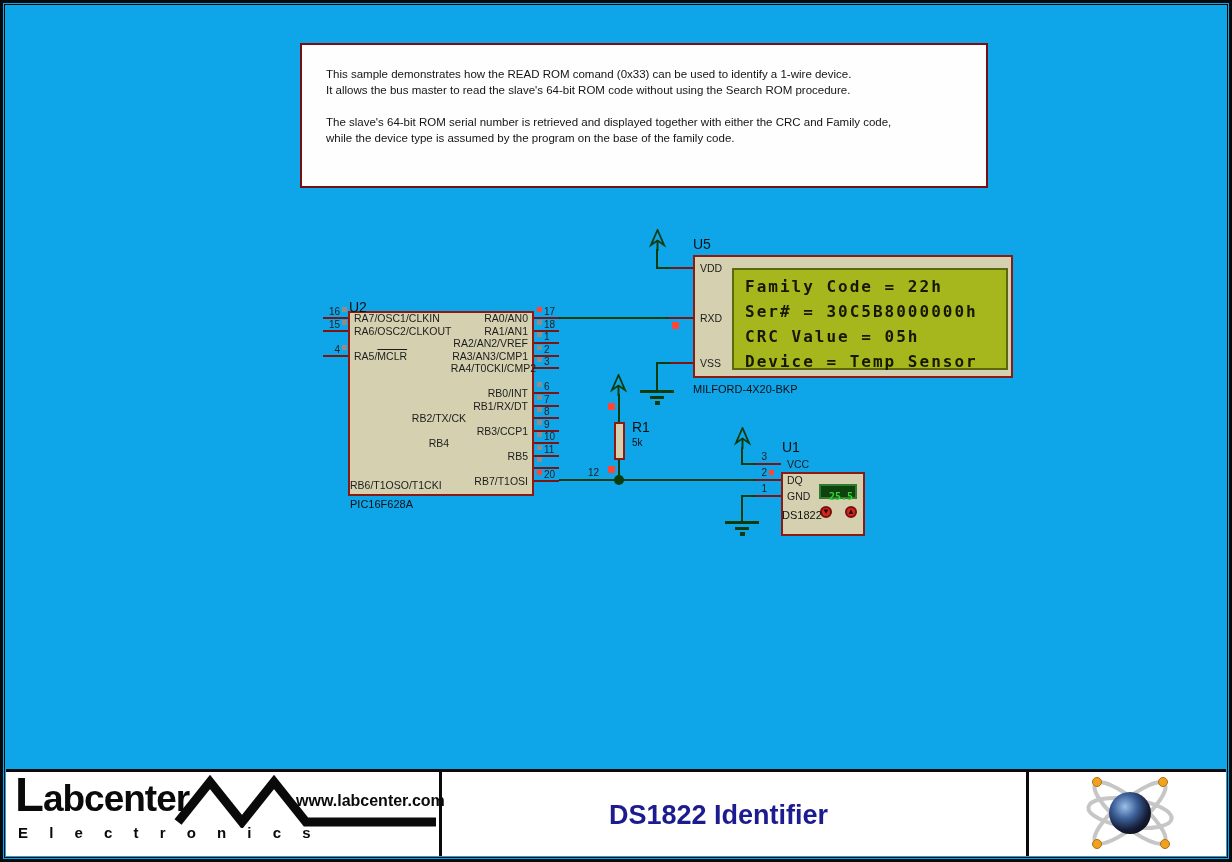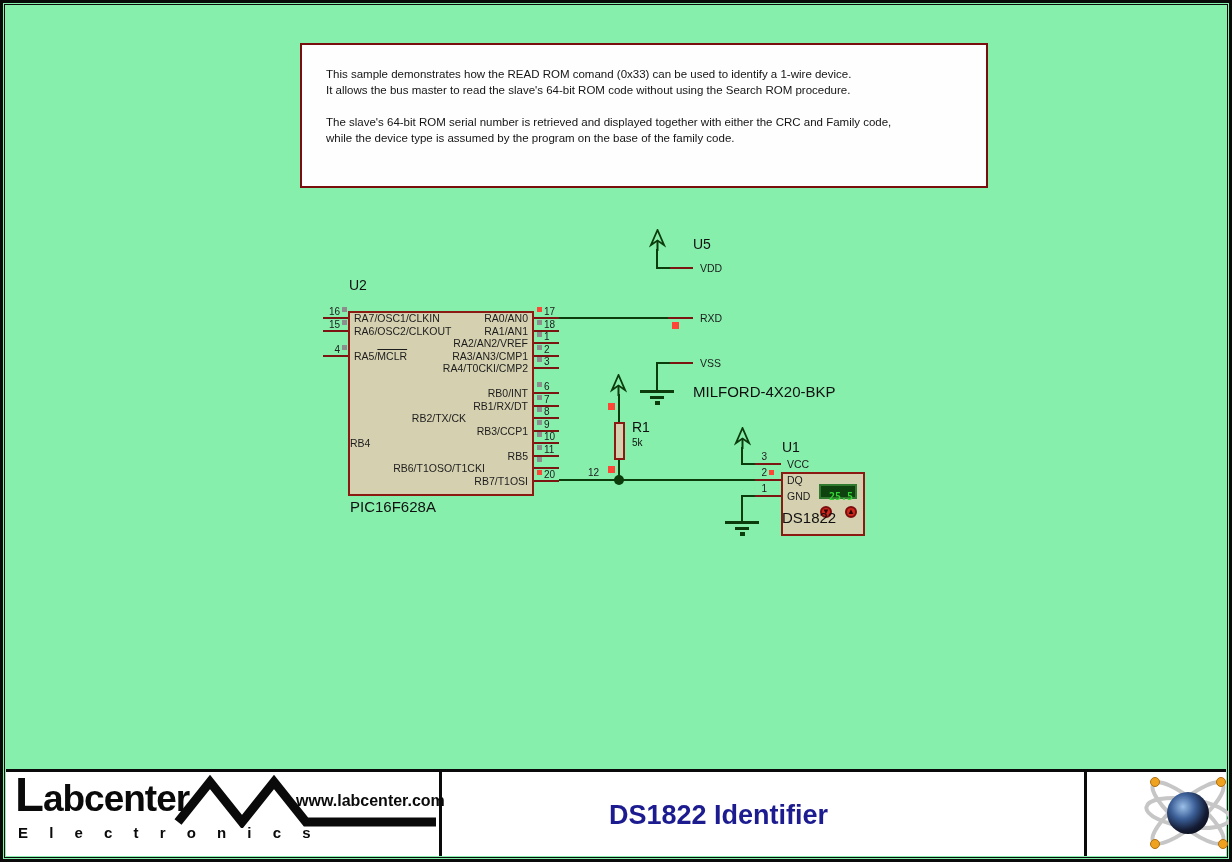--- a/index.html
+++ b/index.html
@@ -1,46 +1,46 @@
 <!DOCTYPE html>
 <html><head>
 <meta charset="utf-8">
 <style>
   html,body{margin:0;padding:0;background:#888;}
-  .page{position:relative;width:1232px;height:862px;background:#86efac;border:3px solid #0a0a0a;box-sizing:border-box;overflow:hidden;font-family:"Liberation Sans",sans-serif;}
+  .page{position:relative;width:1232px;height:862px;background:#0ea5e9;border:3px solid #0a0a0a;box-sizing:border-box;overflow:hidden;font-family:"Liberation Sans",sans-serif;}
   .frame{position:absolute;inset:1px;border:1px solid #0a0a0a;pointer-events:none;}
   
   .note-box{position:absolute;left:297px;top:40px;width:688px;height:145px;background:#fefefe;border:2px solid #7a0e0e;box-sizing:border-box;padding:21px 0 0 24px;}
   .note-line{font-size:11.5px;line-height:16px;min-height:16px;color:#141414;white-space:pre;}
   
   .abs{position:absolute;}
   .body-box{position:absolute;background:#d5d1b0;border:2px solid #8b1a12;box-sizing:border-box;}
   .ref-label{position:absolute;font-size:14px;color:#101010;}
-  .val-label{position:absolute;font-size:15px;color:#101010;}
+  .val-label{position:absolute;font-size:11px;color:#101010;}
   .wire{position:absolute;background:#0c3b0c;}
   .stub{position:absolute;background:#7c1412;}
   .pin-num{position:absolute;font-size:10px;color:#202020;height:11px;line-height:11px;}
   .pin-marker{position:absolute;width:5px;height:5px;}
   .pin-label{position:absolute;font-size:10.5px;color:#1c1c1c;height:12px;line-height:12px;white-space:nowrap;}
   .ov{text-decoration:overline;}
   .ind{position:absolute;background:#ff4536;}
   .gnd-bar{position:absolute;background:#0c3b0c;}
   .junction{position:absolute;width:10px;height:10px;border-radius:50%;background:#0c3b0c;}
   
   .lcd-screen{position:absolute;left:37px;top:11px;width:276px;height:102px;background:#a6b71d;border:2px solid #5c680f;box-sizing:border-box;}
   .lcd-line{position:absolute;left:11px;font-family:"DejaVu Sans Mono",monospace;font-weight:bold;font-size:16px;letter-spacing:2px;color:#161803;white-space:pre;}
   
   .u1-display{position:absolute;left:36px;top:10px;width:38px;height:15px;background:#0e420e;border:2px solid #2f7a2f;box-sizing:border-box;text-align:right;}
   .u1-display span{font-family:"DejaVu Sans Mono",monospace;font-size:10px;font-weight:bold;color:#35d435;line-height:11px;padding-right:2px;}
   .u1-btn{position:absolute;width:12px;height:12px;border-radius:50%;background:#cf2a1c;border:2px solid #7d0d0d;box-sizing:border-box;color:#2a0202;font-size:8px;line-height:8px;text-align:center;cursor:pointer;}
   
   .footer{position:absolute;left:3px;right:3px;bottom:3px;height:84px;background:#ffffff;border-top:3px solid #0a0a0a;display:flex;z-index:5;}
   .fcell{position:relative;height:100%;box-sizing:border-box;}
   .cell-logo{width:436px;border-right:3px solid #0a0a0a;}
-  .cell-title{width:645px;border-right:3px solid #0a0a0a;}
+  .cell-title{width:587px;border-right:3px solid #0a0a0a;}
   .cell-atom{flex:1;}
   .logo-name{position:absolute;left:9px;top:1px;font-size:37px;font-weight:bold;letter-spacing:-1px;color:#0a0a0a;line-height:44px;}
   .logo-name::first-letter{font-size:1.28em;}
   .logo-sub{position:absolute;left:12px;top:52px;font-size:15px;font-weight:bold;letter-spacing:8.5px;color:#0a0a0a;}
   .logo-url{position:absolute;left:290px;top:20px;font-size:16px;font-weight:bold;color:#0a0a0a;}
   .sheet-title{position:absolute;left:167px;top:28px;font-size:27px;font-weight:bold;color:#1c1c90;letter-spacing:0px;white-space:nowrap;}
 </style>
 </head>
 <body>
 
@@ -49,21 +49,21 @@
 
   <div class="note-box" id="note-box">
       <div class="note-line">This sample demonstrates how the READ ROM comand (0x33) can be used to identify a 1-wire device.</div>
       <div class="note-line">It allows the bus master to read the slave's 64-bit ROM code without using the Search ROM procedure.</div>
       <div class="note-line"></div>
       <div class="note-line">The slave's 64-bit ROM serial number is retrieved and displayed together with either the CRC and Family code,</div>
       <div class="note-line">while the device type is assumed by the program on the base of the family code.</div>
     </div>
 
   <div class="body-box" style="left:345px;top:308px;width:186px;height:185px;"></div>
-  <div class="ref-label" style="left:346px;top:274px;">U2</div>
+  <div class="ref-label" style="left:346px;top:296px;">U2</div>
   <div class="val-label" style="left:347px;top:495px;">PIC16F628A</div>
   <div id="u2-pins">
       <div class="stub" style="left:531px;top:314px;width:25px;height:2px;"></div>
       <div class="pin-marker" style="left:534px;top:304px;background:#ff4536;"></div>
       <div class="pin-num" style="left:541px;top:303px;">17</div>
       <div class="pin-label" style="left:347px;top:309px;width:178px;text-align:right;">RA0/AN0</div>
       <div class="stub" style="left:531px;top:327px;width:25px;height:2px;"></div>
       <div class="pin-marker" style="left:534px;top:317px;background:#8d8d8d;"></div>
       <div class="pin-num" style="left:541px;top:316px;">18</div>
       <div class="pin-label" style="left:347px;top:322px;width:178px;text-align:right;">RA1/AN1</div>
@@ -71,49 +71,49 @@
       <div class="pin-marker" style="left:534px;top:329px;background:#8d8d8d;"></div>
       <div class="pin-num" style="left:541px;top:328px;">1</div>
       <div class="pin-label" style="left:347px;top:334px;width:178px;text-align:right;">RA2/AN2/VREF</div>
       <div class="stub" style="left:531px;top:352px;width:25px;height:2px;"></div>
       <div class="pin-marker" style="left:534px;top:342px;background:#8d8d8d;"></div>
       <div class="pin-num" style="left:541px;top:341px;">2</div>
       <div class="pin-label" style="left:347px;top:347px;width:178px;text-align:right;">RA3/AN3/CMP1</div>
       <div class="stub" style="left:531px;top:364px;width:25px;height:2px;"></div>
       <div class="pin-marker" style="left:534px;top:354px;background:#8d8d8d;"></div>
       <div class="pin-num" style="left:541px;top:353px;">3</div>
-      <div class="pin-label" style="left:347px;top:359px;width:178px;text-align:right;">RA4/T0CKI/CMP2</div>
+      <div class="pin-label" style="left:347px;top:359px;width:178px;text-align:right;padding-left:8px;">RA4/T0CKI/CMP2</div>
       <div class="stub" style="left:531px;top:389px;width:25px;height:2px;"></div>
       <div class="pin-marker" style="left:534px;top:379px;background:#8d8d8d;"></div>
       <div class="pin-num" style="left:541px;top:378px;">6</div>
       <div class="pin-label" style="left:347px;top:384px;width:178px;text-align:right;">RB0/INT</div>
       <div class="stub" style="left:531px;top:402px;width:25px;height:2px;"></div>
       <div class="pin-marker" style="left:534px;top:392px;background:#8d8d8d;"></div>
       <div class="pin-num" style="left:541px;top:391px;">7</div>
       <div class="pin-label" style="left:347px;top:397px;width:178px;text-align:right;">RB1/RX/DT</div>
       <div class="stub" style="left:531px;top:414px;width:25px;height:2px;"></div>
       <div class="pin-marker" style="left:534px;top:404px;background:#8d8d8d;"></div>
       <div class="pin-num" style="left:541px;top:403px;">8</div>
       <div class="pin-label" style="left:347px;top:409px;width:178px;text-align:center;">RB2/TX/CK</div>
       <div class="stub" style="left:531px;top:427px;width:25px;height:2px;"></div>
       <div class="pin-marker" style="left:534px;top:417px;background:#8d8d8d;"></div>
       <div class="pin-num" style="left:541px;top:416px;">9</div>
       <div class="pin-label" style="left:347px;top:422px;width:178px;text-align:right;">RB3/CCP1</div>
       <div class="stub" style="left:531px;top:439px;width:25px;height:2px;"></div>
       <div class="pin-marker" style="left:534px;top:429px;background:#8d8d8d;"></div>
       <div class="pin-num" style="left:541px;top:428px;">10</div>
-      <div class="pin-label" style="left:347px;top:434px;width:178px;text-align:left;">RB4</div>
+      <div class="pin-label" style="left:347px;top:434px;width:178px;text-align:center;">RB4</div>
       <div class="stub" style="left:531px;top:452px;width:25px;height:2px;"></div>
       <div class="pin-marker" style="left:534px;top:442px;background:#8d8d8d;"></div>
       <div class="pin-num" style="left:541px;top:441px;">11</div>
       <div class="pin-label" style="left:347px;top:447px;width:178px;text-align:right;">RB5</div>
       <div class="stub" style="left:531px;top:464px;width:25px;height:2px;"></div>
       <div class="pin-marker" style="left:534px;top:454px;background:#8d8d8d;"></div>
       <div class="pin-num" style="left:541px;top:464px;margin-left:44px;">12</div>
-      <div class="pin-label" style="left:347px;top:459px;width:178px;text-align:center;">RB6/T1OSO/T1CKI</div>
+      <div class="pin-label" style="left:347px;top:476px;width:178px;text-align:left;">RB6/T1OSO/T1CKI</div>
       <div class="stub" style="left:531px;top:477px;width:25px;height:2px;"></div>
       <div class="pin-marker" style="left:534px;top:467px;background:#ff4536;"></div>
       <div class="pin-num" style="left:541px;top:466px;">20</div>
       <div class="pin-label" style="left:347px;top:472px;width:178px;text-align:right;">RB7/T1OSI</div>
       <div class="stub" style="left:320px;top:314px;width:25px;height:2px;"></div>
       <div class="pin-marker" style="left:339px;top:304px;background:#8d8d8d;"></div>
       <div class="pin-num" style="left:317px;top:303px;width:20px;text-align:right;">16</div>
       <div class="pin-label" style="left:351px;top:309px;"><span>RA7/OSC1/CLKIN</span></div>
       <div class="stub" style="left:320px;top:327px;width:25px;height:2px;"></div>
       <div class="pin-marker" style="left:339px;top:317px;background:#8d8d8d;"></div>
@@ -123,20 +123,28 @@
       <div class="pin-marker" style="left:339px;top:342px;background:#8d8d8d;"></div>
       <div class="pin-num" style="left:317px;top:341px;width:20px;text-align:right;">4</div>
       <div class="pin-label" style="left:351px;top:347px;"><span>RA5/</span><span class="ov">MCLR</span></div>
     </div>
 
   <div class="wire" style="left:556px;top:314px;width:110px;height:2px;"></div>
 
   <div class="wire" style="left:556px;top:476px;width:197px;height:2px;"></div>
   <div class="junction" style="left:611px;top:472px;"></div>
 
+  <div class="body-box" style="left:690px;top:252px;width:320px;height:123px;">
+    <div class="lcd-screen" id="lcd-screen">
+        <div class="lcd-line" style="top:7px;">Family Code = 22h</div>
+        <div class="lcd-line" style="top:32px;">Ser# = 30C5B8000000h</div>
+        <div class="lcd-line" style="top:57px;">CRC Value = 05h</div>
+        <div class="lcd-line" style="top:82px;">Device = Temp Sensor</div>
+      </div>
+  </div>
   <div class="ref-label" style="left:690px;top:233px;">U5</div>
   <div class="val-label" style="left:690px;top:380px;">MILFORD-4X20-BKP</div>
 
   <div class="pin-label" style="left:697px;top:259px;">VDD</div>
   <div class="pin-label" style="left:697px;top:309px;">RXD</div>
   <div class="pin-label" style="left:697px;top:354px;">VSS</div>
 
   <div class="stub" style="left:665px;top:264px;width:25px;height:2px;"></div>
   <div class="stub" style="left:665px;top:314px;width:25px;height:2px;"></div>
   <div class="stub" style="left:665px;top:359px;width:25px;height:2px;"></div>

